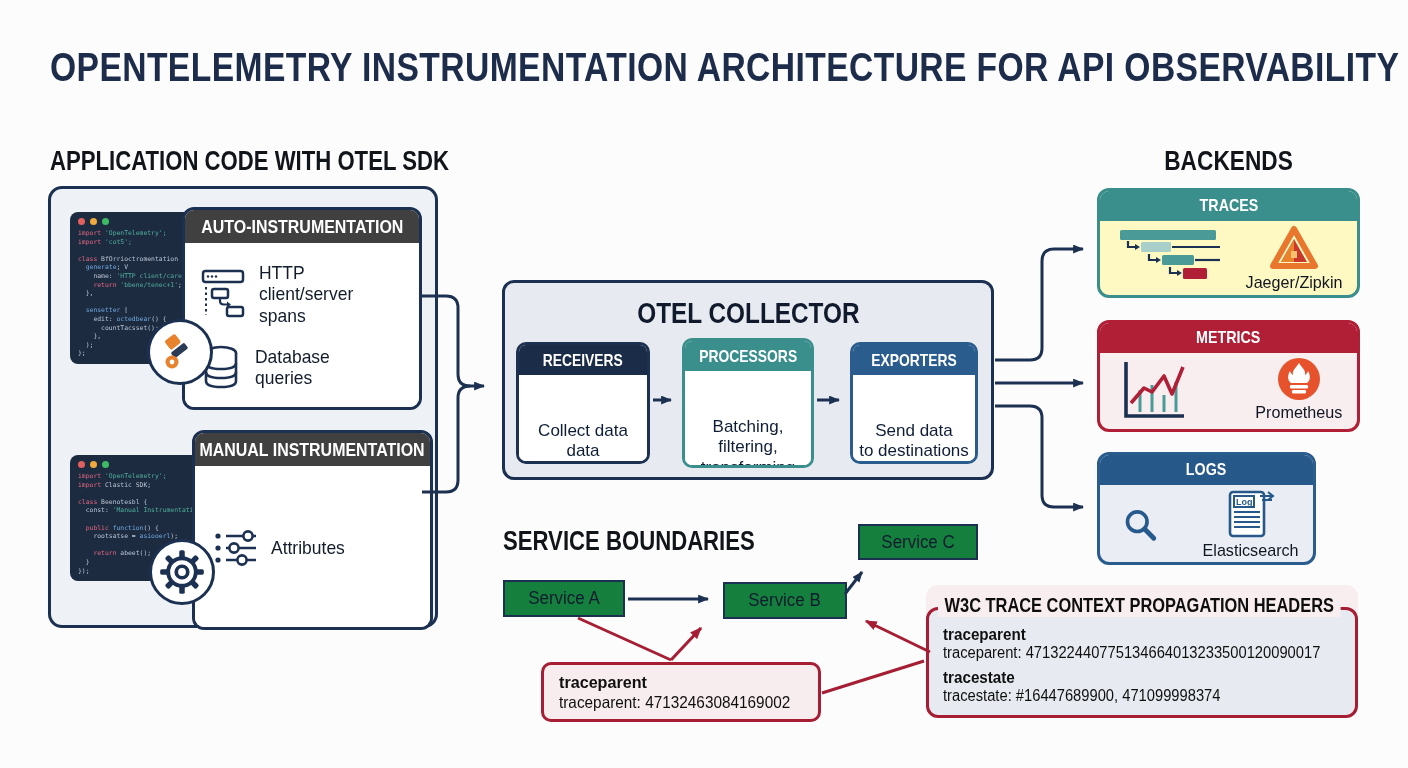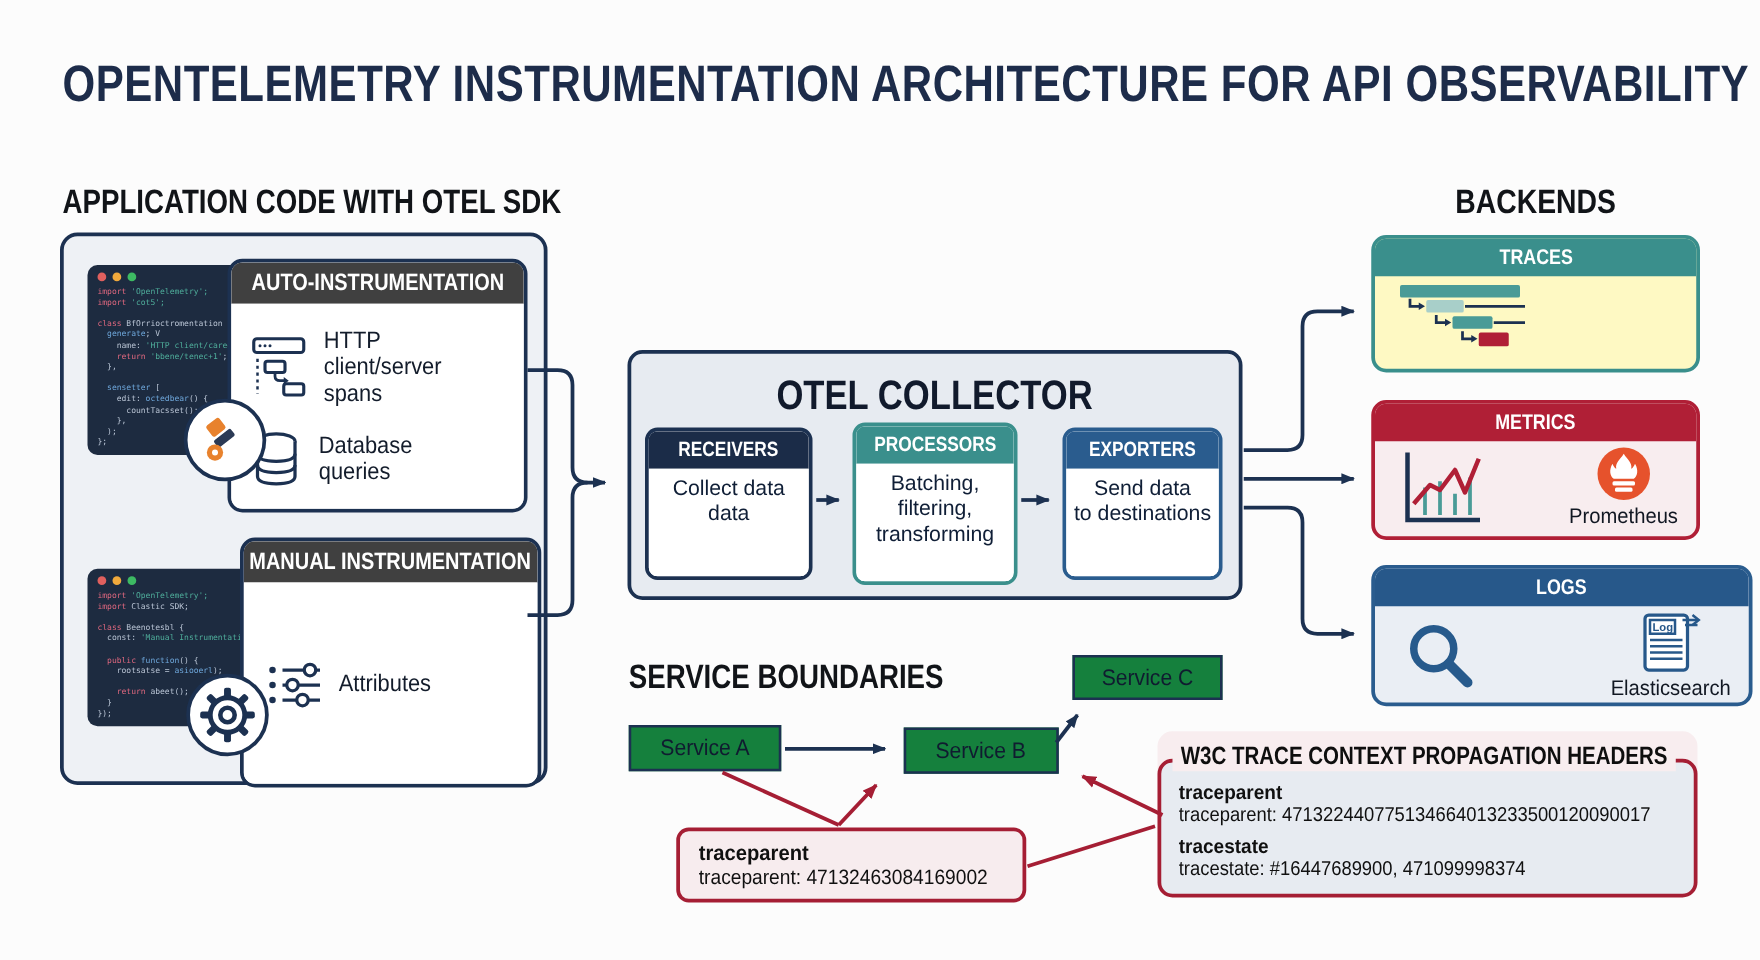--- a/index.html
+++ b/index.html
@@ -36,22 +36,22 @@
   .inst-label { font-size:19px; line-height:1.12; color:#131c2b; white-space:pre-line;
                 transform:scaleX(0.92); transform-origin:left center; }
 
   .badge { position:absolute; width:66px; height:66px; border-radius:50%; background:#fff;
            border:3px solid #1c3151; z-index:6; display:flex; align-items:center; justify-content:center; }
 
   
   .collector-box { left:502px; top:280px; width:492px; height:200px; background:#e7ebf1;
                    border:3px solid #1c3151; border-radius:12px; z-index:2; }
   .collector-title { position:absolute; left:0; top:14px; width:100%; text-align:center;
-                     font-size:33px; color:#111a2c; }
-  .stage-box { border-radius:10px; }
+                     font-size:29px; color:#111a2c; }
+  .stage-box { border-radius:10px;gap:40px; }
   .stage-header { height:30px; font-size:16.5px; }
   .stage-body { flex:1; background:#fff; display:flex; align-items:flex-start; justify-content:center;
                 padding-top:6px; font-size:17px; line-height:1.2; color:#0f1e36; text-align:center;
                 white-space:pre-line; }
 
   
   .backend-header { height:30px; font-size:17px; }
   .backend-body { flex:1; display:flex; align-items:center; justify-content:space-between; padding:4px 12px 6px 12px; }
   .backend-right { display:flex; flex-direction:column; align-items:center; justify-content:flex-end; gap:2px; height:100%; padding-bottom:2px; }
   .backend-label { font-size:17px; color:#111722; transform:scaleX(0.95); }
@@ -266,20 +266,29 @@
         <rect x="29" y="15" width="30" height="10" rx="1.5" fill="#a8cfc9"></rect>
         <line x1="60" y1="20" x2="108" y2="20" stroke="#1c3151" stroke-width="2.2"></line>
         <path d="M37,27 V33 H45" fill="none" stroke="#1c3151" stroke-width="2.2"></path>
           <path d="M44,30 L49,33 L44,36 Z" fill="#1c3151"></path>
         <rect x="50" y="28" width="32" height="10" rx="1.5" fill="#4a9b97"></rect>
         <line x1="83" y1="33" x2="108" y2="33" stroke="#1c3151" stroke-width="2.2"></line>
         <path d="M58,40 V46 H66" fill="none" stroke="#1c3151" stroke-width="2.2"></path>
           <path d="M65,43 L70,46 L65,49 Z" fill="#1c3151"></path>
         <rect x="71" y="41" width="24" height="11" rx="1.5" fill="#b01f36"></rect>
       </svg>
+      <div class="backend-right">
+        <svg width="50" height="46" viewBox="0 0 50 46">
+          <path d="M25,4 L46,41 L4,41 Z" fill="none" stroke="#e8762d" stroke-width="6" stroke-linejoin="round"></path>
+          <path d="M25,14 L38,37 L12,37 Z" fill="#c8392b"></path>
+          <path d="M25,14 L12,37 H25 Z" fill="#e8822d"></path>
+          <path d="M22,26 h6 v7 h-6 Z" fill="#f5c16c"></path>
+        </svg>
+        <span class="backend-label">Jaeger/Zipkin</span>
+      </div>
     </div>
   </div>
 
   <div class="hbox" style="left:1097px; top:320px; width:263px; height:112px; border:3px solid #b01f36; background:#f8edef;">
     <div class="hbox-header backend-header" style="background:#b01f36;">
       <span class="cnd-c">METRICS</span>
     </div>
     <div class="backend-body" style="padding-left:18px;">
       <svg width="72" height="66" viewBox="0 0 72 66">
         <path d="M8,4 V58 H66" fill="none" stroke="#1c3151" stroke-width="3.6"></path>
@@ -294,21 +303,21 @@
           <circle cx="22" cy="22" r="21" fill="#e6522c"></circle>
           <path d="M22,6 C25,11 29,13 28,18 C30,17 31,14 31,14 C34,19 33,24 30,26 H14 C11,24 10,19 13,14 C13,14 14,17 16,18 C15,13 19,11 22,6 Z" fill="#fff"></path>
           <rect x="13" y="28" width="18" height="3.4" rx="1.2" fill="#fff"></rect>
           <rect x="15" y="33" width="14" height="3.4" rx="1.2" fill="#fff"></rect>
         </svg>
         <span class="backend-label">Prometheus</span>
       </div>
     </div>
   </div>
 
-  <div class="hbox" style="left:1097px; top:452px; width:305px; height:113px; border:3px solid #2a5c8e; background:#eaeef4;">
+  <div class="hbox" style="left:1097px; top:452px; width:219px; height:113px; border:3px solid #2a5c8e; background:#eaeef4;">
     <div class="hbox-header backend-header" style="background:#27588a;">
       <span class="cnd-c">LOGS</span>
     </div>
     <div class="backend-body" style="padding-left:22px;gap:40px;">
       <svg width="62" height="62" viewBox="0 0 62 62">
         <circle cx="25" cy="24" r="16" fill="none" stroke="#275a8c" stroke-width="6"></circle>
         <line x1="37" y1="36" x2="52" y2="51" stroke="#275a8c" stroke-width="8" stroke-linecap="round"></line>
       </svg>
       <div class="backend-right">
         <svg width="52" height="50" viewBox="0 0 52 50">

